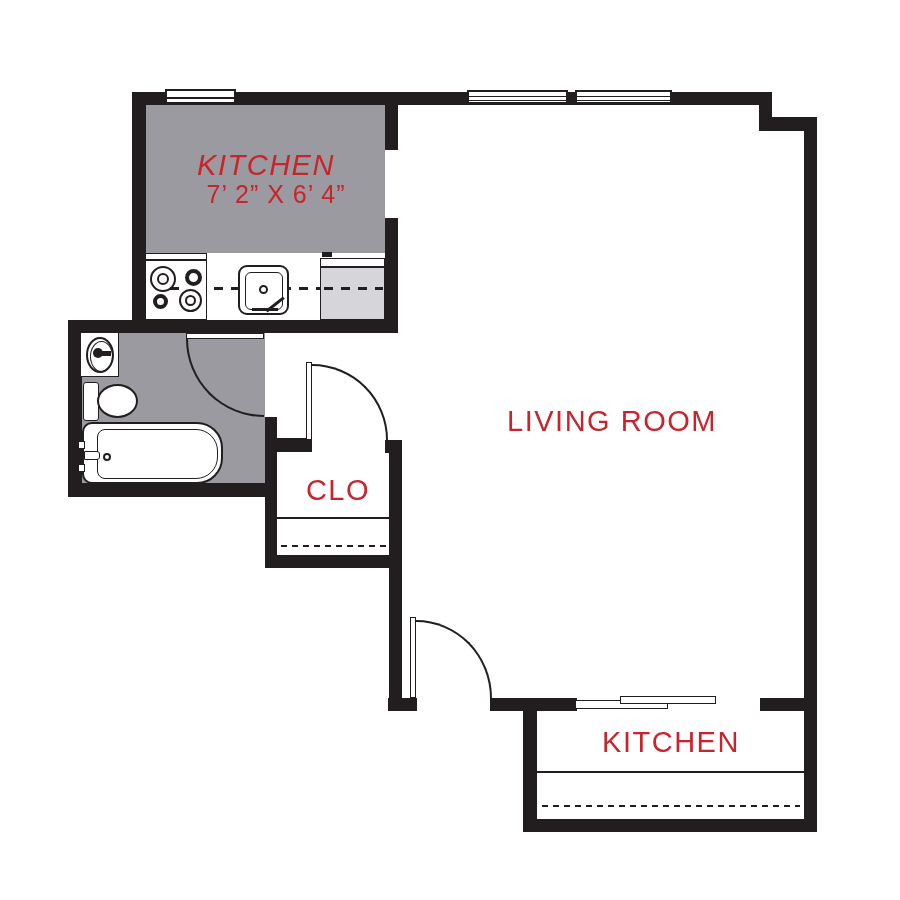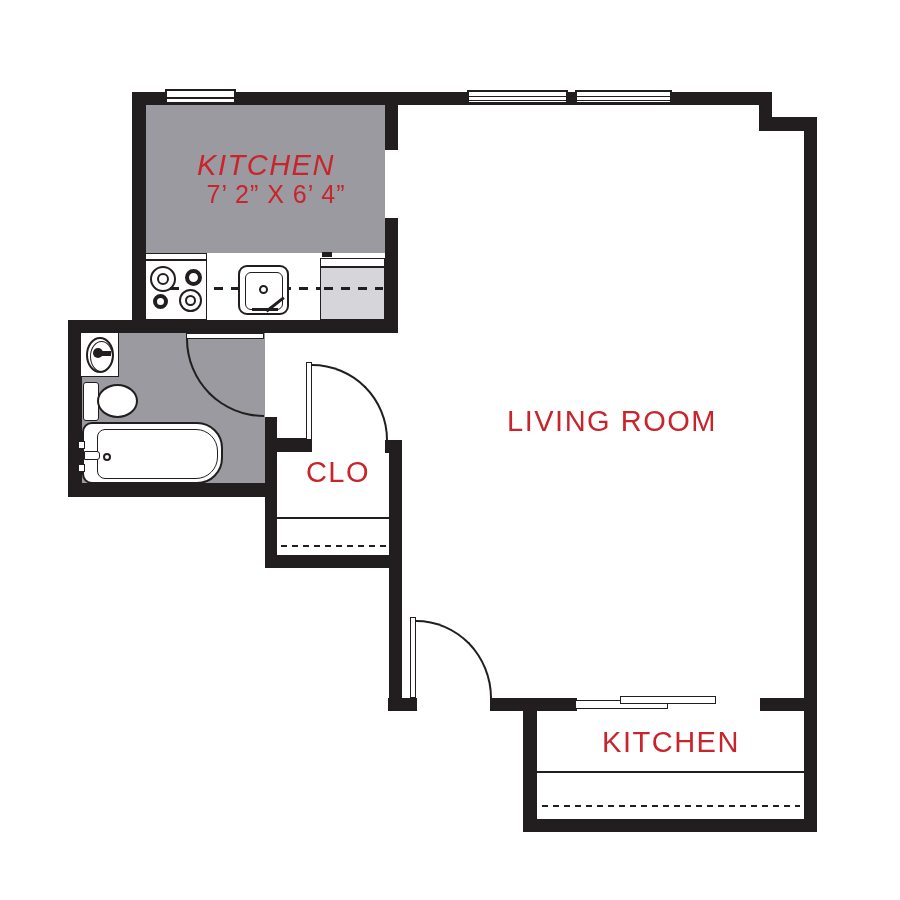--- a/index.html
+++ b/index.html
@@ -131,16 +131,16 @@
 
   <div class="shelf-line" style="left:277px;top:517px;width:112px;"></div>
   <div class="dash" style="left:281px;top:545px;width:105px;height:2px;background:repeating-linear-gradient(90deg,#221e1f 0 6px,transparent 6px 11px);"></div>
 
   <div class="shelf-line" style="left:537px;top:771px;width:267px;"></div>
   <div class="dash" style="left:542px;top:805px;width:258px;height:2px;background:repeating-linear-gradient(90deg,#221e1f 0 6px,transparent 6px 11px);"></div>
 
   <div class="rlabel" style="left:266px;top:165px;font-style:italic;">KITCHEN</div>
   <div class="rlabel rdim" style="left:268px;top:194px;margin-left:8px;">7’ 2” X 6’ 4”</div>
   <div class="rlabel" style="left:612px;top:421px;">LIVING ROOM</div>
-  <div class="rlabel" style="left:338px;top:472px;">CLO</div>
+  <div class="rlabel" style="left:338px;top:490px;">CLO</div>
   <div class="rlabel" style="left:671px;top:742px;">KITCHEN</div>
 
 </div>
 
 </body></html>

